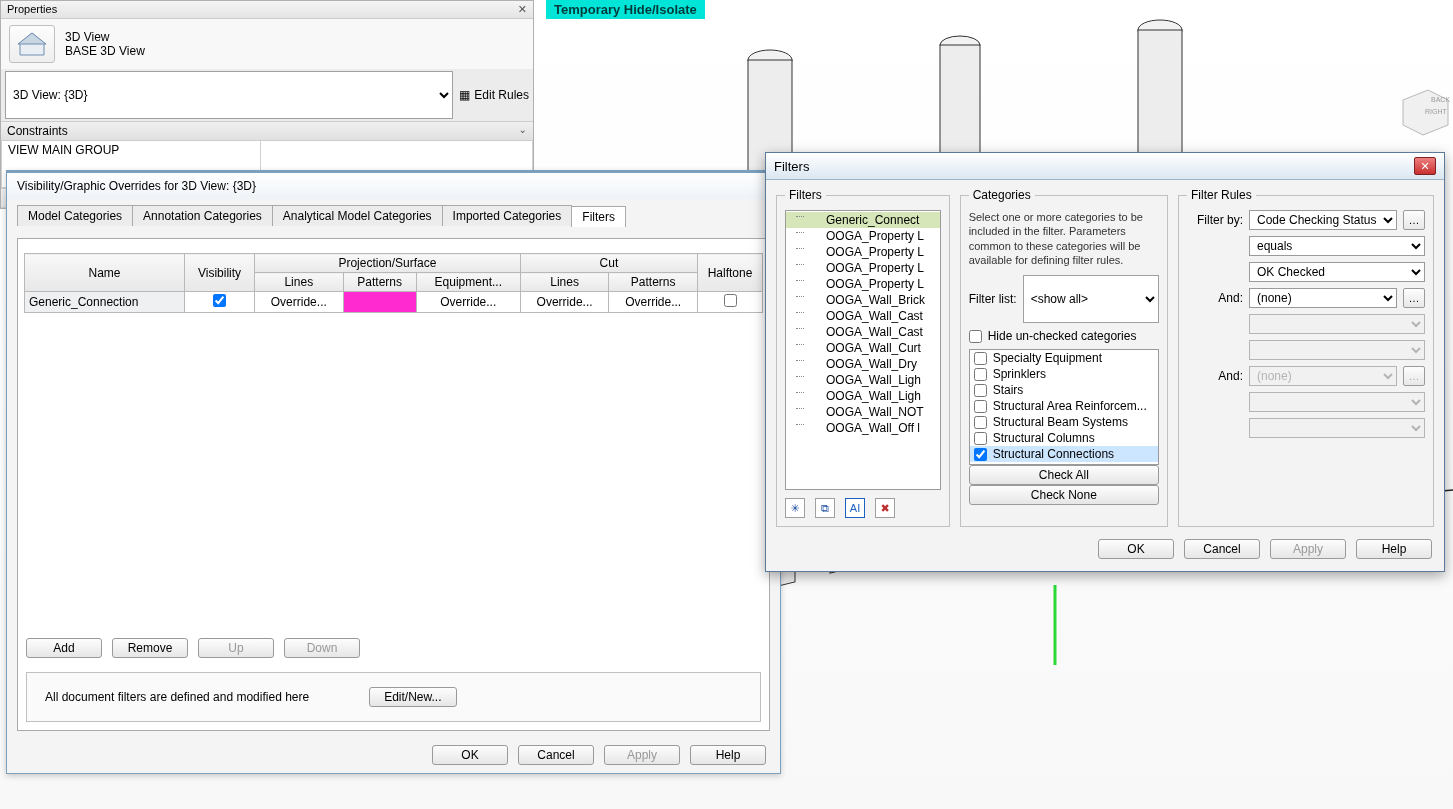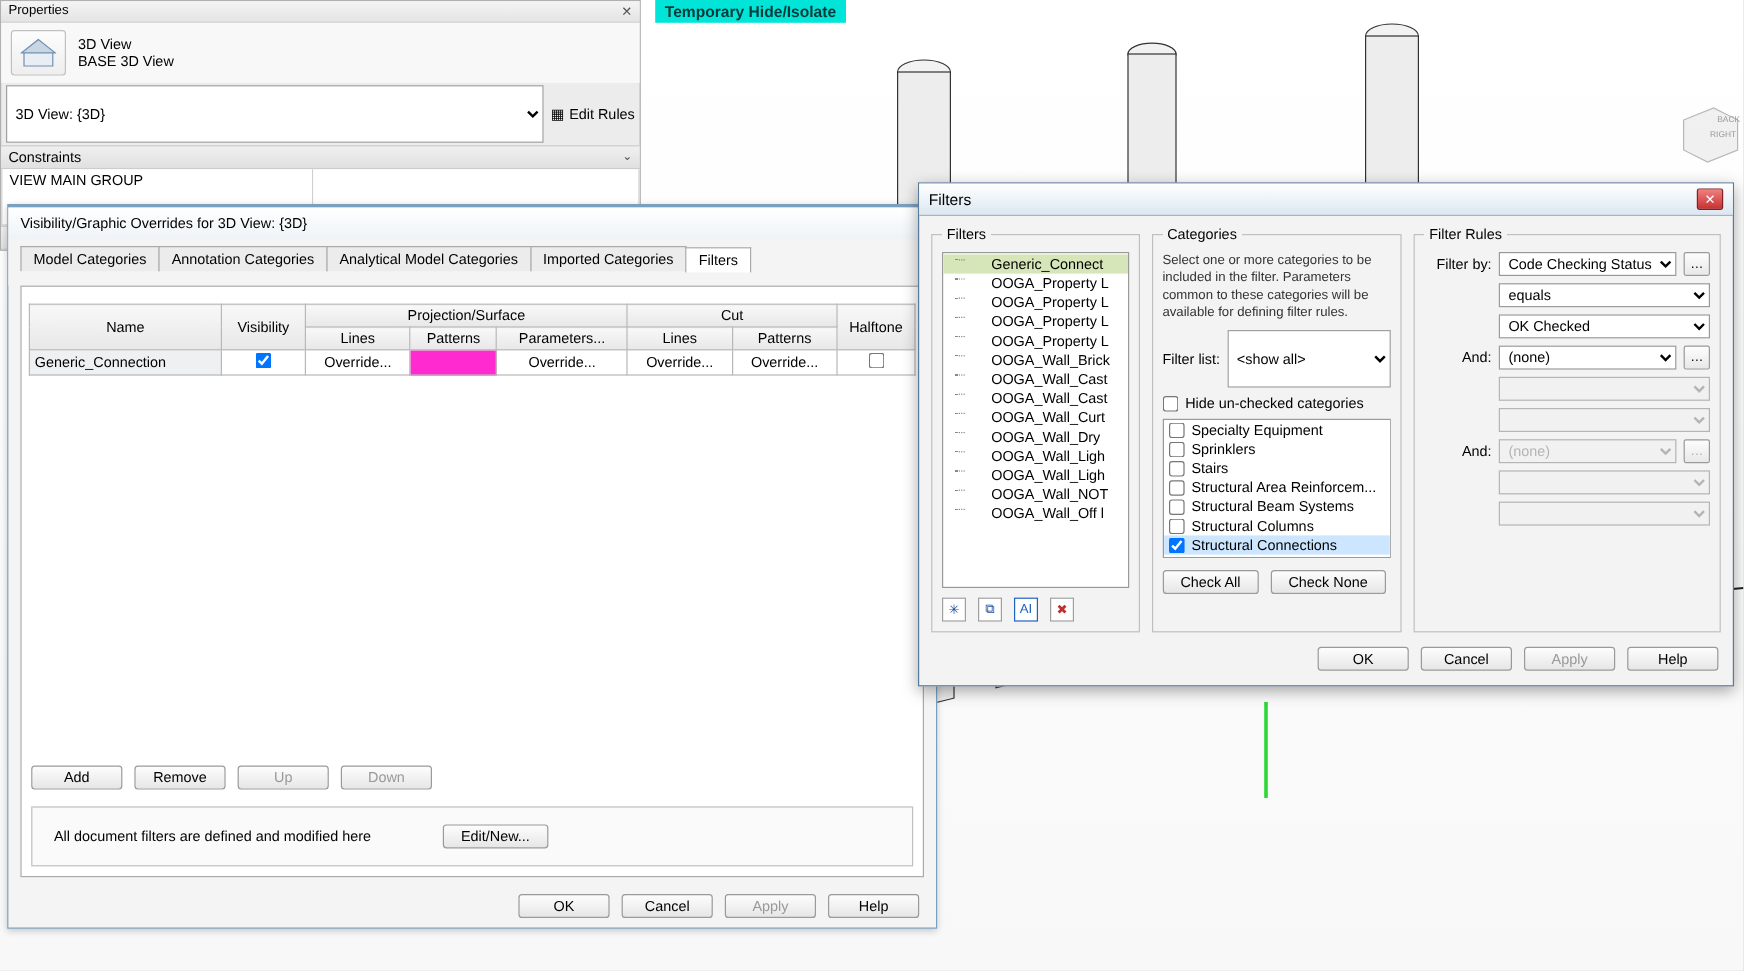--- a/index.html
+++ b/index.html
@@ -58,21 +58,21 @@
 .listbox .item.sel { background:#d6e6b9; }
 .toolbar { display:flex; gap:10px; padding-top:8px;}
 .toolbar span { width:20px; height:20px; border:1px solid #a0a0a0; display:flex; align-items:center; justify-content:center; font-size:11px; cursor:pointer; background:#fff; color:#2050a0;}
 .desc { font-size:11px; color:#333; line-height:1.3; margin-bottom:8px;}
 .inline { display:flex; align-items:center; gap:6px; margin-bottom:6px; font-size:12px;}
 .inline select { flex:1; }
 .checklist { border:1px solid #9a9a9a; background:#fff; height:116px; overflow:auto; font-size:12px;}
 .checklist .ci { display:flex; align-items:center; gap:6px; padding:1px 4px; white-space:nowrap;}
 .checklist .ci.sel { background:#cde6ff; }
 .checklist input { margin:0; }
-.checkbtns { display:flex; gap:10px; margin-top:10px;}
+.checkbtns { display:flex; flex-direction:column;}
 .rule-row { display:flex; align-items:center; gap:6px; margin-bottom:6px;}
 .rule-row label { width:56px; text-align:right; font-size:12px;}
 .rule-row select, .rule-row input { flex:1; border:1px solid #9a9a9a; padding:1px 3px; font-size:12px; background:#fff;}
 .rule-row select:disabled { background:#f0f0f0; color:#999;}
 .sqbtn { width:22px; height:20px; border:1px solid #9a9a9a; background:linear-gradient(#fdfdfd,#e8e8e8); font-size:11px; cursor:pointer; border-radius:2px;}
 .filters-footer { display:flex; justify-content:flex-end; gap:10px; padding:8px 12px 12px;}
 
 .viewcube { position:absolute; right:0; top:80px; width:60px; height:60px; opacity:.6;}
 </style>
 </head>
@@ -178,21 +178,21 @@
           <tr>
         <th rowspan="2" style="width:160px">Name</th>
         <th rowspan="2" style="width:70px">Visibility</th>
         <th colspan="3">Projection/Surface</th>
         <th colspan="2">Cut</th>
         <th rowspan="2" style="width:65px">Halftone</th>
       </tr>
       <tr>
         <th>Lines</th>
         <th>Patterns</th>
-        <th>Parameters...</th>
+        <th>Equipment...</th>
         <th>Lines</th>
         <th>Patterns</th>
       </tr>
       <tr>
         <td style="text-align:left;background:#eef0f2">Generic_Connection</td>
         <td><input type="checkbox" checked="" style=""></td>
         <td>Override...</td>
         <td class="magenta"></td>
         <td>Override...</td>
         <td>Override...</td>

